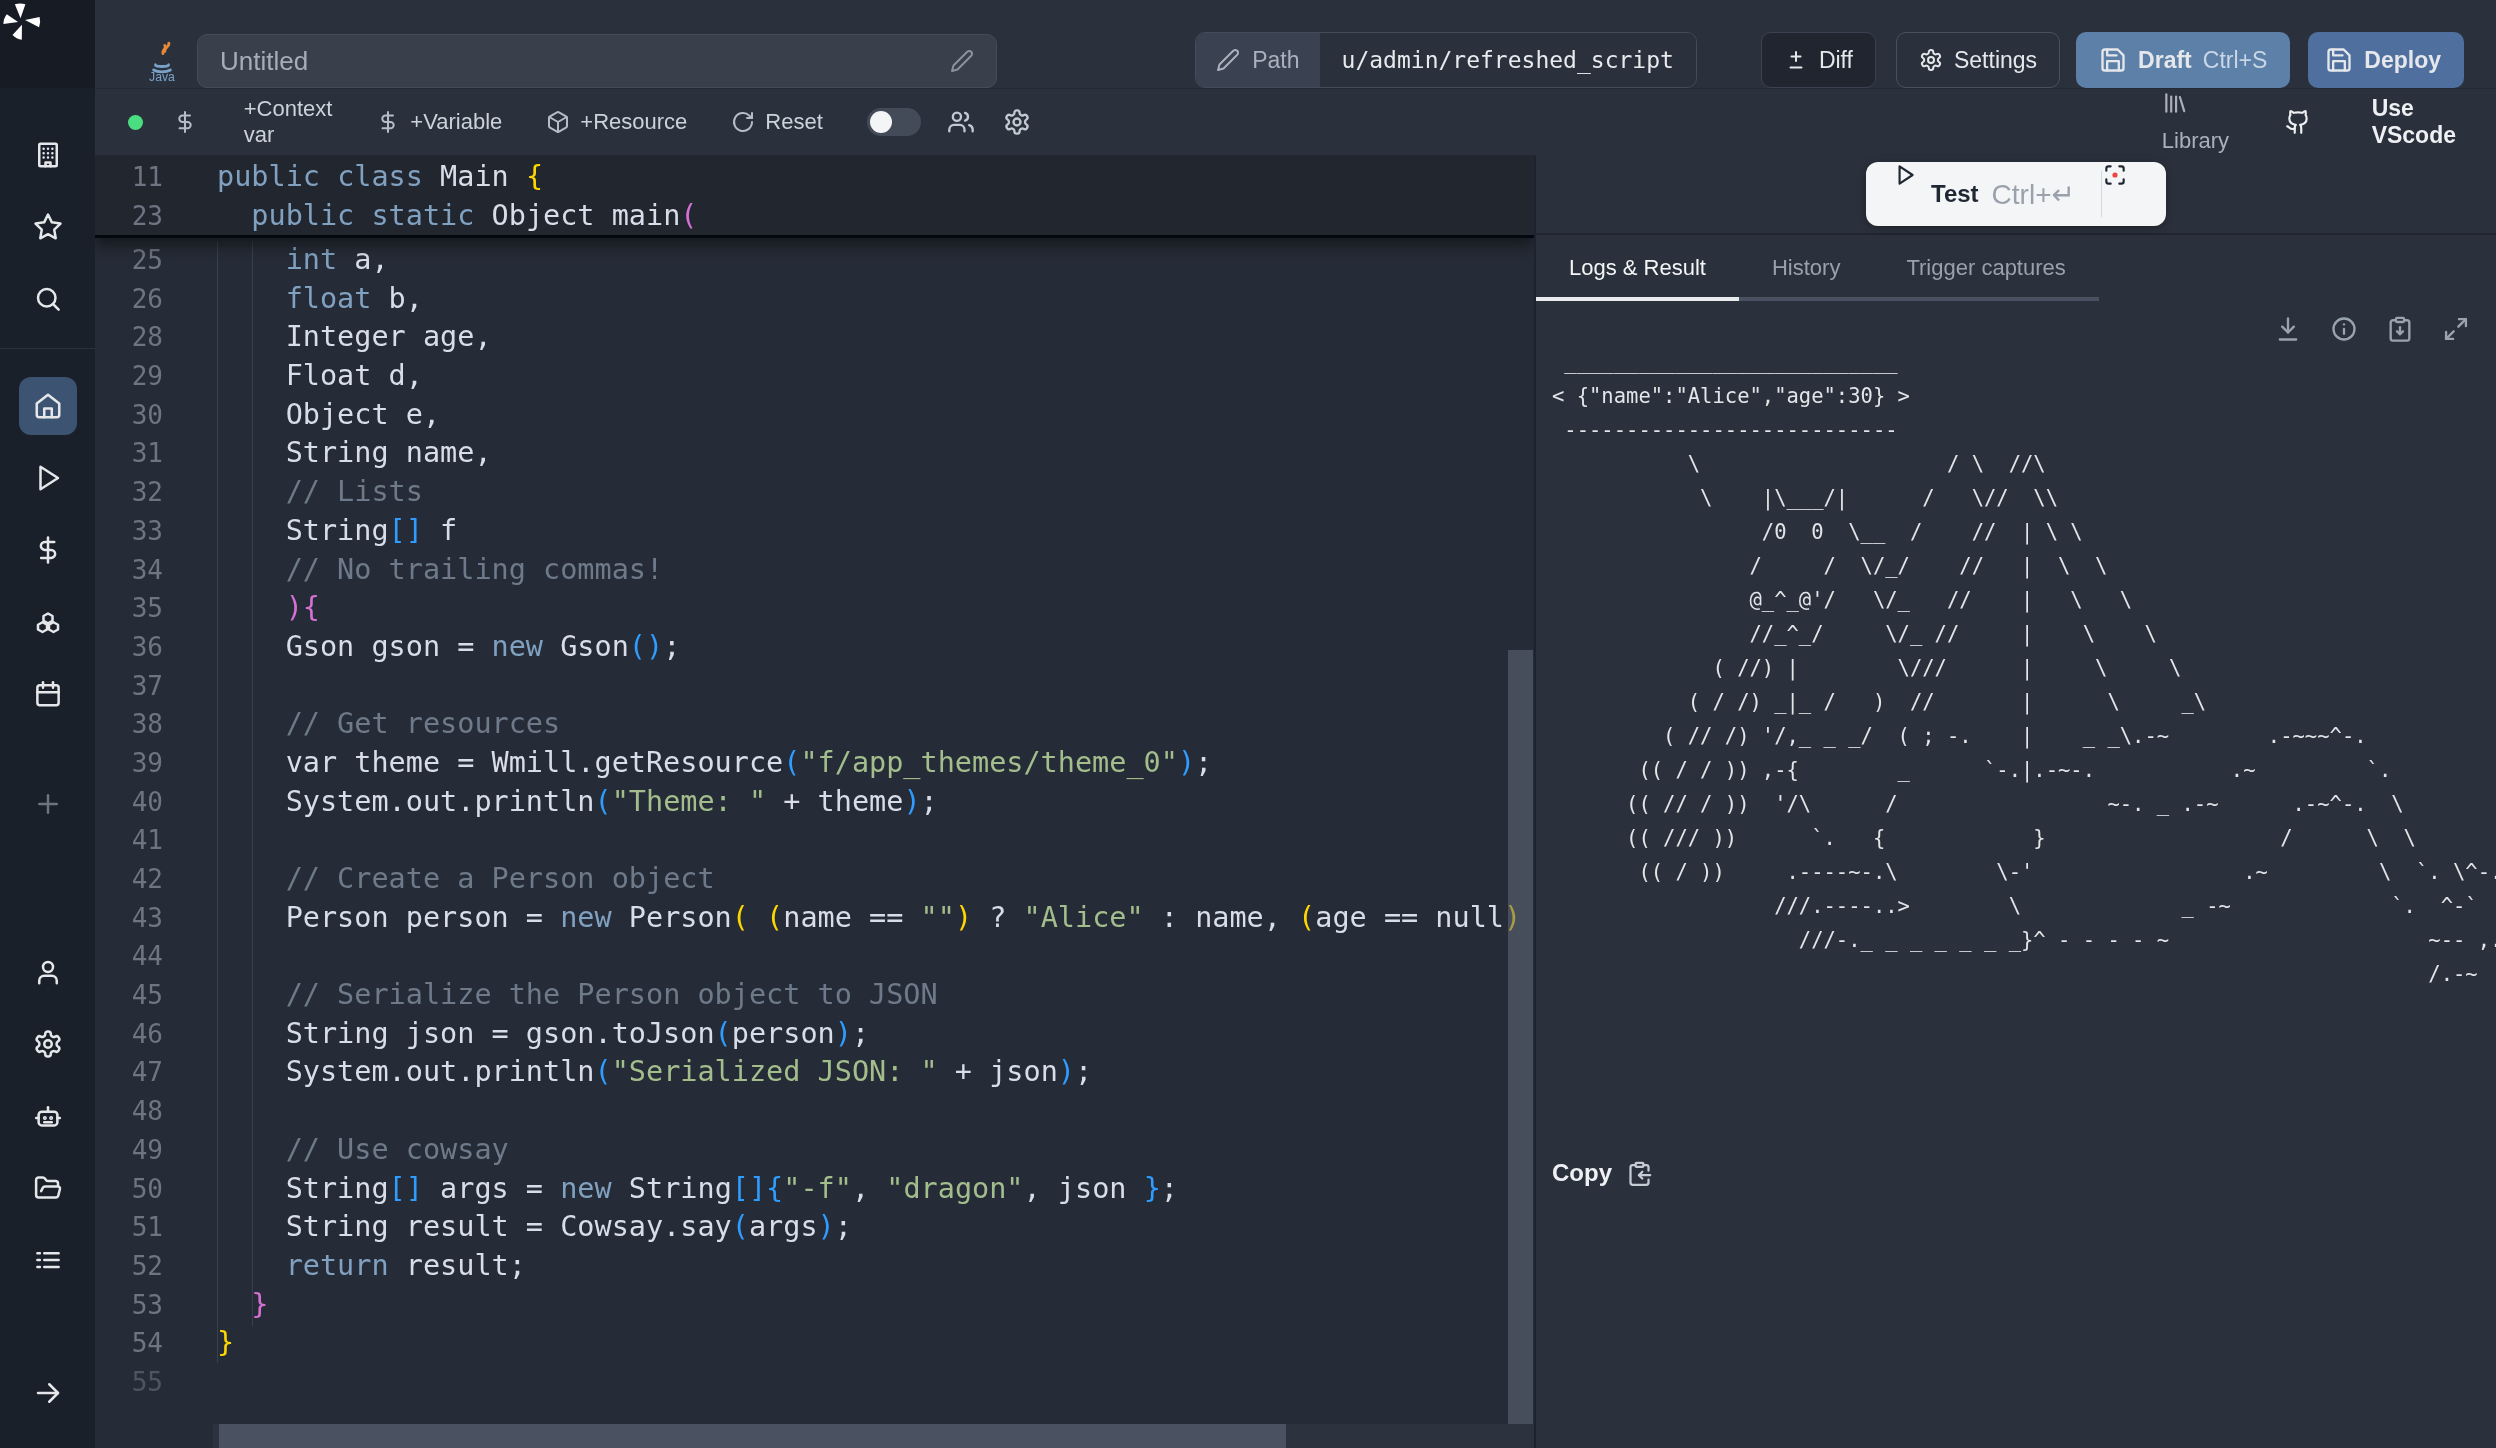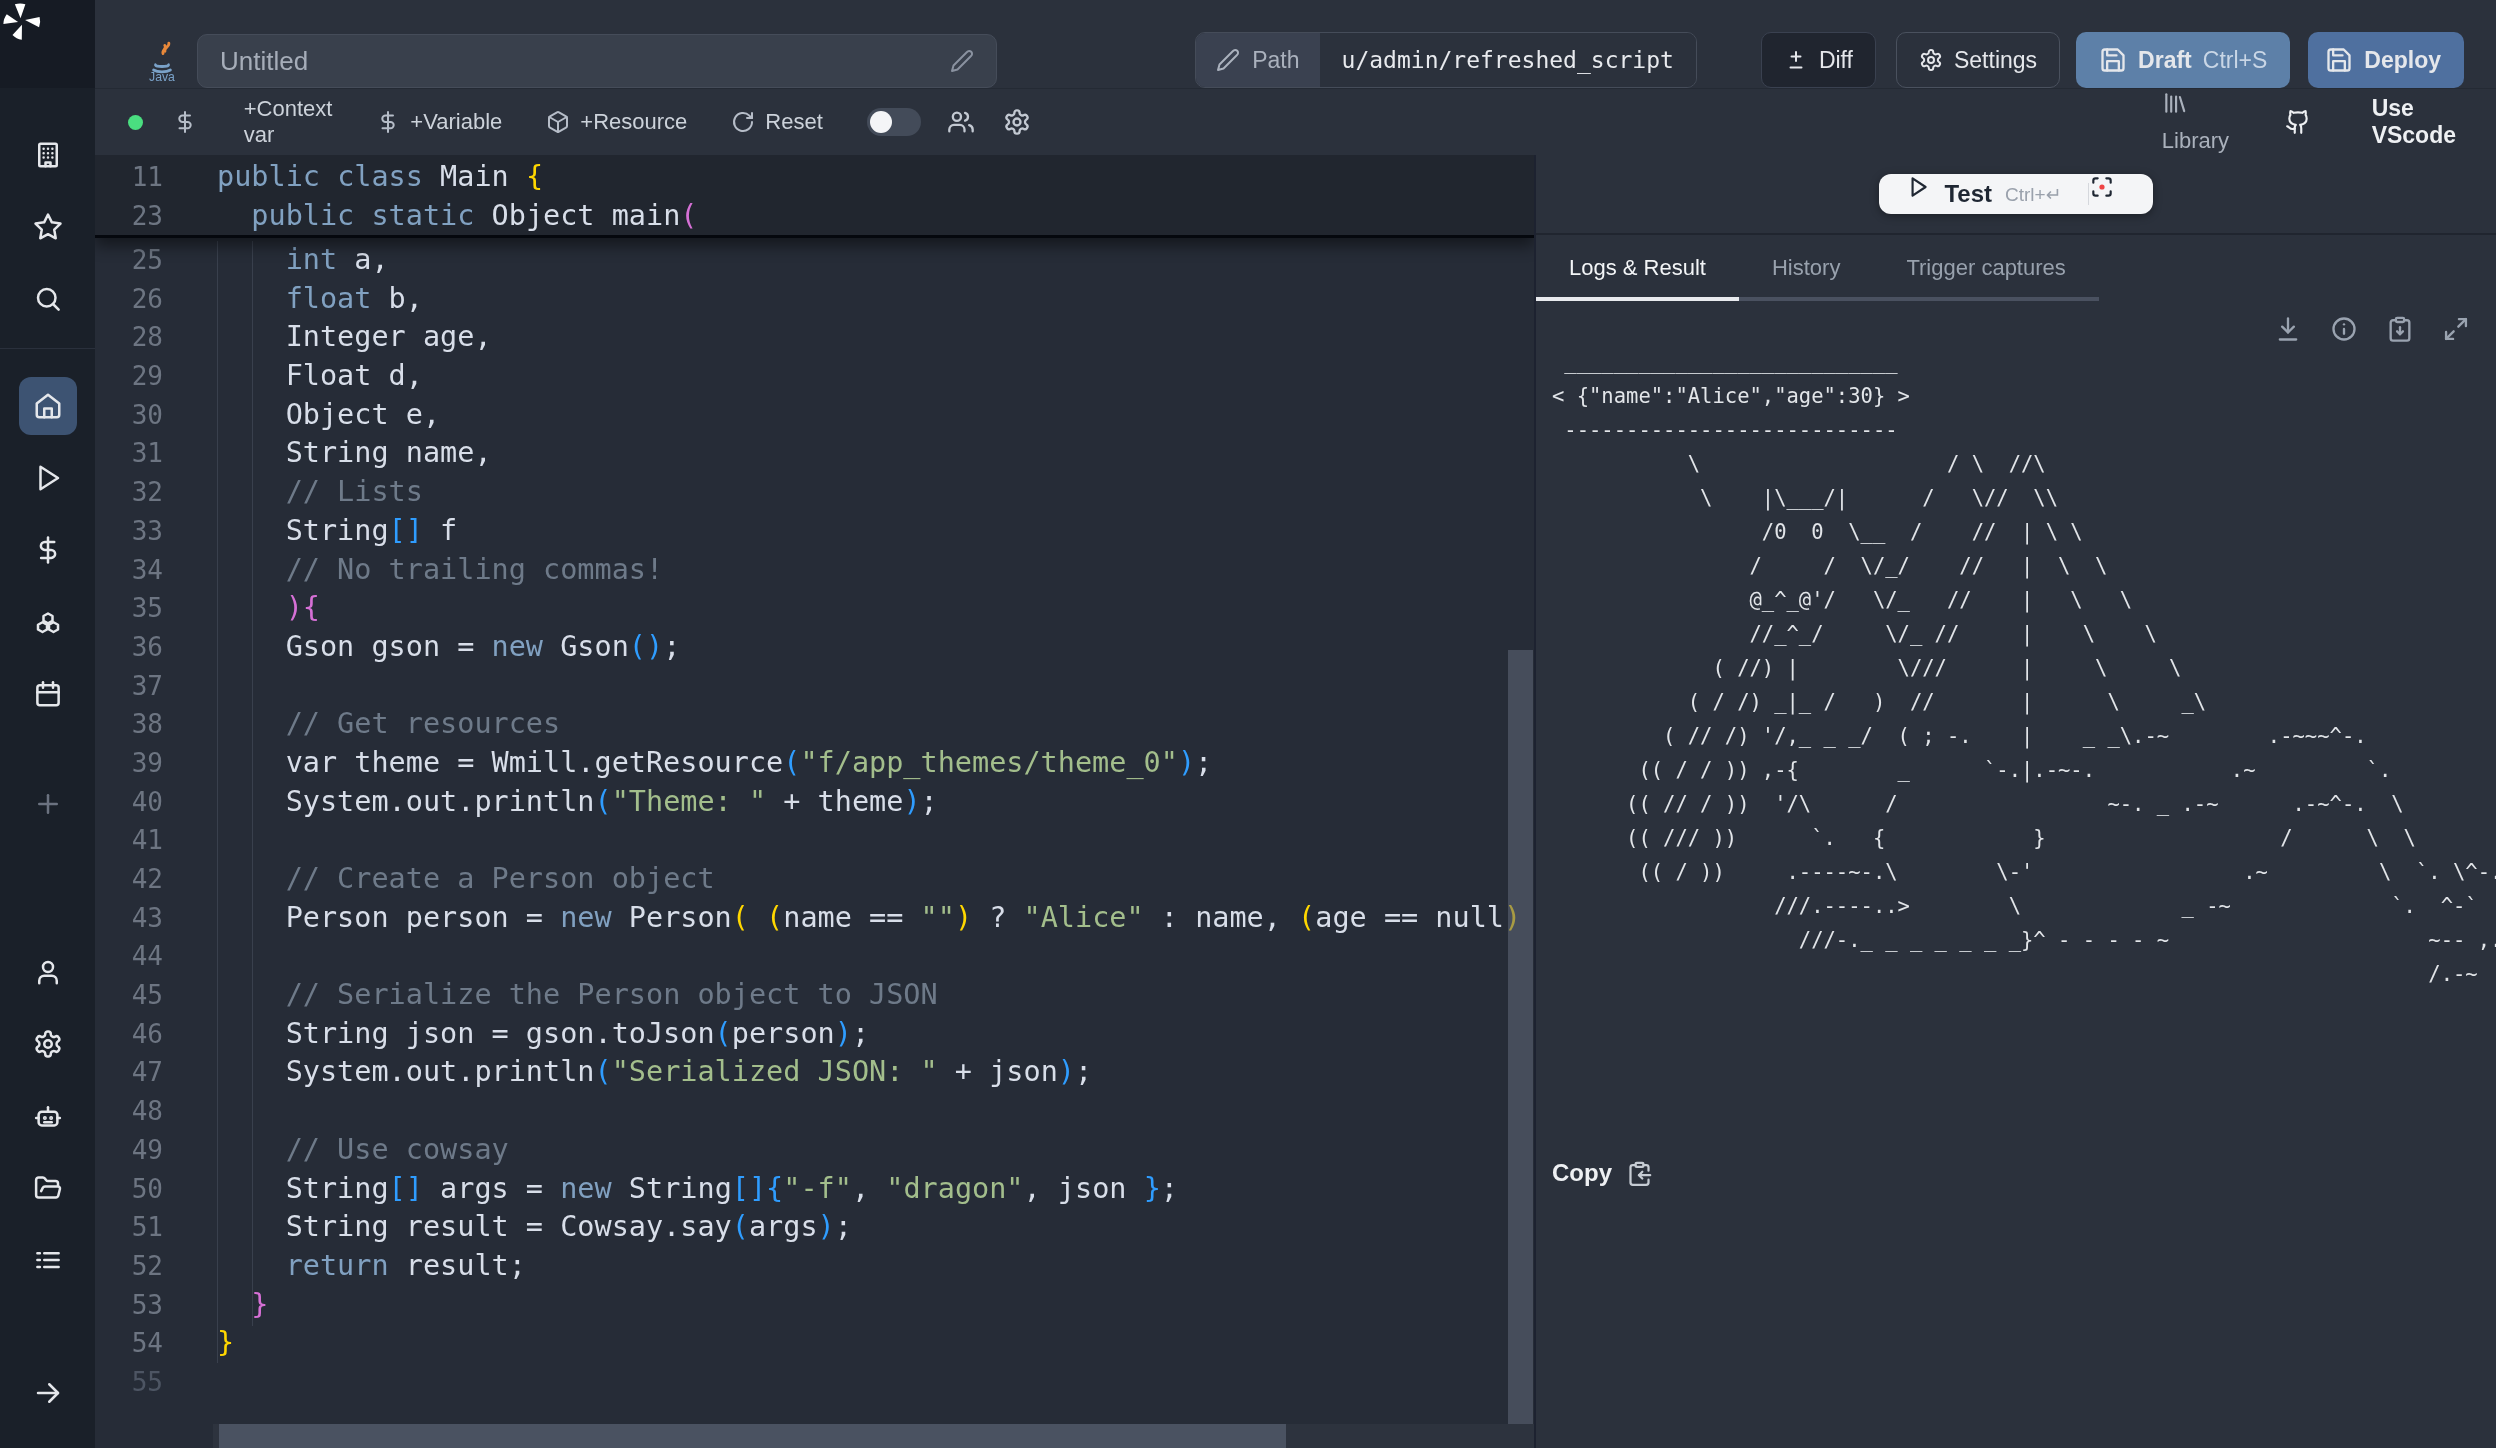--- a/index.html
+++ b/index.html
@@ -92,26 +92,26 @@
             background:rgba(96,106,122,.55); z-index:4; }
   .htrack { position:absolute; left:118px; right:0; bottom:0; height:24px;
             background:#2d333e; z-index:4; }
   .hthumb { position:absolute; left:6px; top:0; height:24px; width:1067px; background:#4a5261; }
   .pdivider { width:2px; background:#1d2230; flex-shrink:0; }
 
   
   .panel { flex:1; background:#2b313c; display:flex; flex-direction:column; min-width:0; }
   .test-row { height:80px; display:flex; align-items:center; justify-content:center;
               border-bottom:2px solid #20252f; flex-shrink:0; }
-  .test-btn { height:40px; background:#f4f5f7; border-radius:12px; display:flex;
+  .test-btn { height:64px; background:#f4f5f7; border-radius:12px; display:flex;
               align-items:stretch; overflow:hidden; cursor:pointer;
               box-shadow:0 2px 8px rgba(0,0,0,.35); }
   .test-main { display:flex; align-items:center; gap:13px; padding:0 26px; color:#1f2733; }
   .test-main .lbl { font-size:24px; font-weight:700; }
-  .test-main .shortcut { font-size:19px; color:#9aa1ac; }
+  .test-main .shortcut { font-size:28px; color:#9aa1ac; }
   .test-sep { width:1px; background:#d5d8dd; margin:9px 0; }
   .test-capture { width:64px; display:flex; align-items:center; justify-content:center; color:#1f2733; }
   .test-btn svg { width:26px; height:26px; }
   .tabs-row { height:66px; display:flex; align-items:flex-end; flex-shrink:0; }
   .tab { padding:0 33px; height:62px; display:flex; align-items:center; font-size:22px;
          color:#98a1ad; border-bottom:4px solid #4a5160; cursor:pointer; white-space:nowrap; }
   .tab.active { color:#f3f5f7; border-bottom-color:#e8eaee; font-weight:500; }
   .result-area { flex:1; position:relative; overflow:hidden; min-height:0; }
   .result-icons { position:absolute; top:14px; right:26px; display:flex; gap:28px;
                   color:#9aa3b0; z-index:2; }

